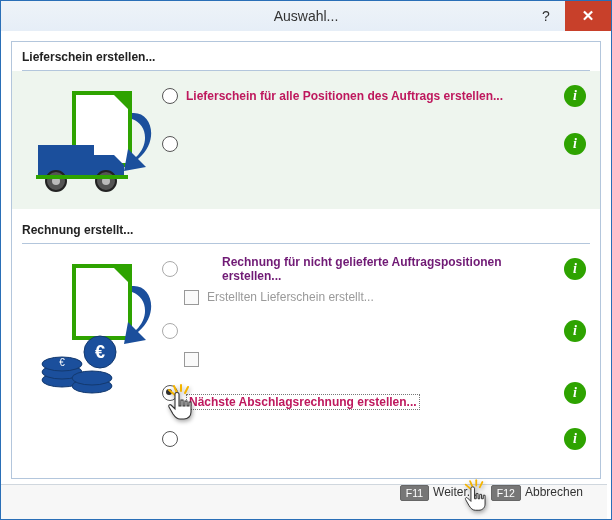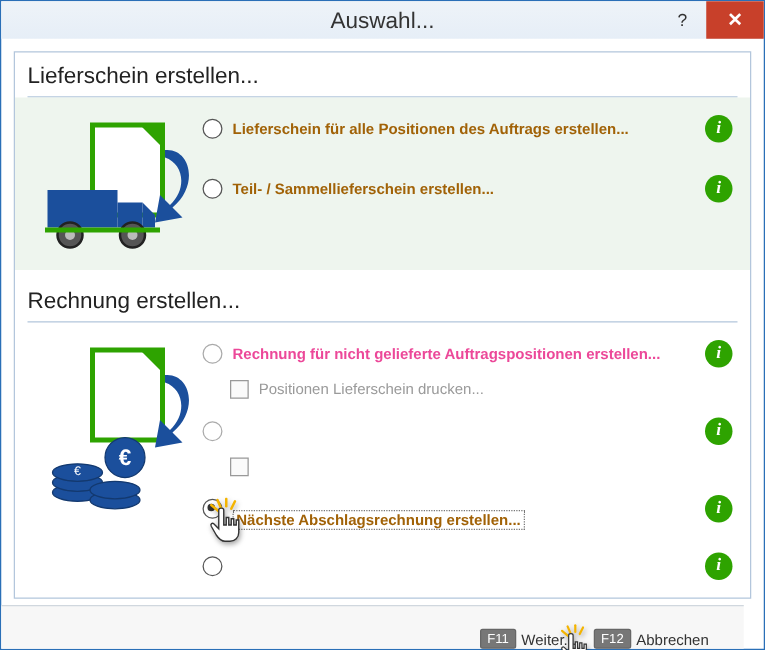--- a/index.html
+++ b/index.html
@@ -1,40 +1,40 @@
 <!DOCTYPE html>
 <html><head>
 <meta charset="utf-8">
 <style>
   html,body{margin:0;padding:0;font-family:"Segoe UI",Tahoma,sans-serif;font-size:12px;color:#222;background:#fff;}
   .window{width:612px;height:520px;border:1px solid #2a6fb7;box-sizing:border-box;position:relative;background:#fff;}
   .titlebar{height:30px;background:linear-gradient(#eef3f8,#e6eef7);display:flex;align-items:center;position:relative;}
-  .titlebar .title{flex:1;text-align:center;font-size:18px;color:#333;}
+  .titlebar .title{flex:1;text-align:center;font-size:14px;color:#333;}
   .titlebar .controls{position:absolute;right:0;top:0;height:100%;display:flex;}
   .titlebar .help{width:38px;display:flex;align-items:center;justify-content:center;color:#333;font-size:14px;}
   .titlebar .close{width:46px;background:#c8402a;color:#fff;display:flex;align-items:center;justify-content:center;font-size:15px;font-weight:bold;}
   .content{position:absolute;left:10px;top:40px;right:10px;bottom:40px;border:1px solid #b3c6dc;background:#fff;}
-  .section-title{padding:8px 10px 4px 10px;font-weight:normal;font-size:18px;color:#222;}
+  .section-title{padding:8px 10px 4px 10px;font-weight:bold;font-size:12px;color:#222;}
   .hr{border-top:1px solid #b3c6dc;margin:2px 10px 0 10px;}
   .upper-body{display:flex;padding:8px 10px 10px 10px;background:#eef5ee;min-height:120px;}
   .lower-body{display:flex;padding:8px 10px 10px 10px;min-height:200px;}
   .art{width:140px;display:flex;align-items:flex-start;justify-content:center;padding-top:10px;}
   .options{flex:1;}
   .row{display:flex;align-items:center;min-height:34px;position:relative;}
   .row.sub{padding-left:22px;}
   .radio{width:14px;height:14px;border:1px solid #555;border-radius:50%;margin-right:8px;flex:0 0 14px;position:relative;background:#fff;}
   .radio.disabled{border-color:#aaa;}
   .radio.checked::after{content:"";position:absolute;left:3px;top:3px;width:6px;height:6px;border-radius:50%;background:#333;}
   .checkbox{width:13px;height:13px;border:1px solid #999;margin-right:8px;flex:0 0 13px;background:#fafafa;}
-  .lbl{font-weight:bold;color:#a16207;}
-  .lbl.dim{color:#ec4899;}
+  .lbl{font-weight:bold;color:#be185d;}
+  .lbl.dim{color:#701a75;margin-left:36px;}
   .subtxt{color:#9a9a9a;}
   .dotted{border:1px dotted #777;padding:0 2px;margin-top:17px;}
   .info-icon{width:22px;height:22px;border-radius:50%;background:#2ea300;display:flex;align-items:center;justify-content:center;color:#fff;font-family:Georgia,serif;font-style:italic;font-weight:bold;font-size:14px;margin-left:auto;margin-right:4px;}
-  .footer{position:absolute;left:0;right:16px;bottom:0;height:34px;display:flex;align-items:flex-end;justify-content:flex-end;padding:0 28px;border-top:1px solid #d0d7de;background:#f7f7f7;}
+  .footer{position:absolute;left:0;right:4px;bottom:0;height:34px;display:flex;align-items:flex-start;justify-content:flex-end;padding:0 8px;border-top:1px solid #d0d7de;background:#f7f7f7;}
   .fkey{background:#777;color:#fff;border:1px solid #666;padding:1px 5px;font-size:10.5px;margin-right:4px;border-radius:2px;}
   .btn-text{color:#333;margin-right:14px;font-size:12px;}
   .hand-cursor{position:absolute;pointer-events:none;}
   .hand-cursor svg{filter:drop-shadow(1px 2px 2px rgba(0,0,0,.35));}
 </style>
 </head>
 <body>
 
 <div class="window">
 
@@ -68,27 +68,26 @@
       </div>
       <div class="options">
         <div class="row">
           <span class="radio"></span>
           <span class="lbl">Lieferschein für alle Positionen des Auftrags erstellen...</span>
           <span class="info-icon">i</span>
         </div>
         <div style="height:14px"></div>
         <div class="row">
           <span class="radio"></span>
-          <span class="lbl">Teil- / Sammellieferschein erstellen...</span>
           <span class="info-icon">i</span>
         </div>
       </div>
     </div>
 
-    <div class="section-title" style="margin-top:6px">Rechnung erstellen...</div>
+    <div class="section-title" style="margin-top:6px">Rechnung erstellt...</div>
     <div class="hr"></div>
     <div class="lower-body">
       <div class="art">
         <svg width="120" height="140" viewBox="0 0 120 140">
           <rect x="42" y="4" width="56" height="72" fill="#fff" stroke="#2ea300" stroke-width="4"></rect>
           <polygon points="98,4 98,22 80,4" fill="#2ea300"></polygon>
           <path d="M100 30 C115 35 118 55 104 68 L96 60 L92 82 L114 78 L106 70 C128 52 120 22 100 24 Z" fill="#1b4f9c"></path>
           <g fill="#1b4f9c" stroke="#13396f" stroke-width="1">
             <ellipse cx="30" cy="118" rx="20" ry="7"></ellipse>
             <ellipse cx="30" cy="110" rx="20" ry="7"></ellipse>
@@ -103,21 +102,21 @@
       </div>
       <div class="options">
 
         <div class="row">
           <span class="radio disabled"></span>
           <span class="lbl dim">Rechnung für nicht gelieferte Auftragspositionen erstellen...</span>
           <span class="info-icon">i</span>
         </div>
         <div class="row sub" style="min-height:22px">
           <span class="checkbox"></span>
-          <span class="subtxt">Positionen Lieferschein drucken...</span>
+          <span class="subtxt">Erstellten Lieferschein erstellt...</span>
         </div>
 
         <div class="row" style="margin-top:6px">
           <span class="radio disabled"></span>
           <span class="info-icon">i</span>
         </div>
         <div class="row sub" style="min-height:22px">
           <span class="checkbox"></span>
         </div>
 
@@ -158,16 +157,16 @@
             <line x1="3" y1="6" x2="9" y2="11"></line>
               <line x1="8" y1="2" x2="11" y2="9"></line>
             <line x1="15" y1="1" x2="15" y2="7"></line>
               <line x1="22" y1="3" x2="19" y2="9"></line>
           </g>
           <path d="M13 10 v12 h2 v-6 h2 v6 h2 v-5 h2 v5 h2 v-4 h2 v10 c0 4 -3 7 -7 7 h-4 c-3 0 -5 -2 -7 -5 l-4 -7 c-1 -2 1 -3 2 -2 l4 4 v-15 c0 -2 4 -2 4 0z" fill="#fff" stroke="#333" stroke-width="1.1"></path>
         </svg>
       </span>
     </span>
     <span class="fkey">F12</span>
-    <span class="btn-text" style="margin-right:0">Abbrechen</span>
+    <span class="btn-text" style="margin-right:16px">Abbrechen</span>
   </div>
 
 </div>
 
 </body></html>

